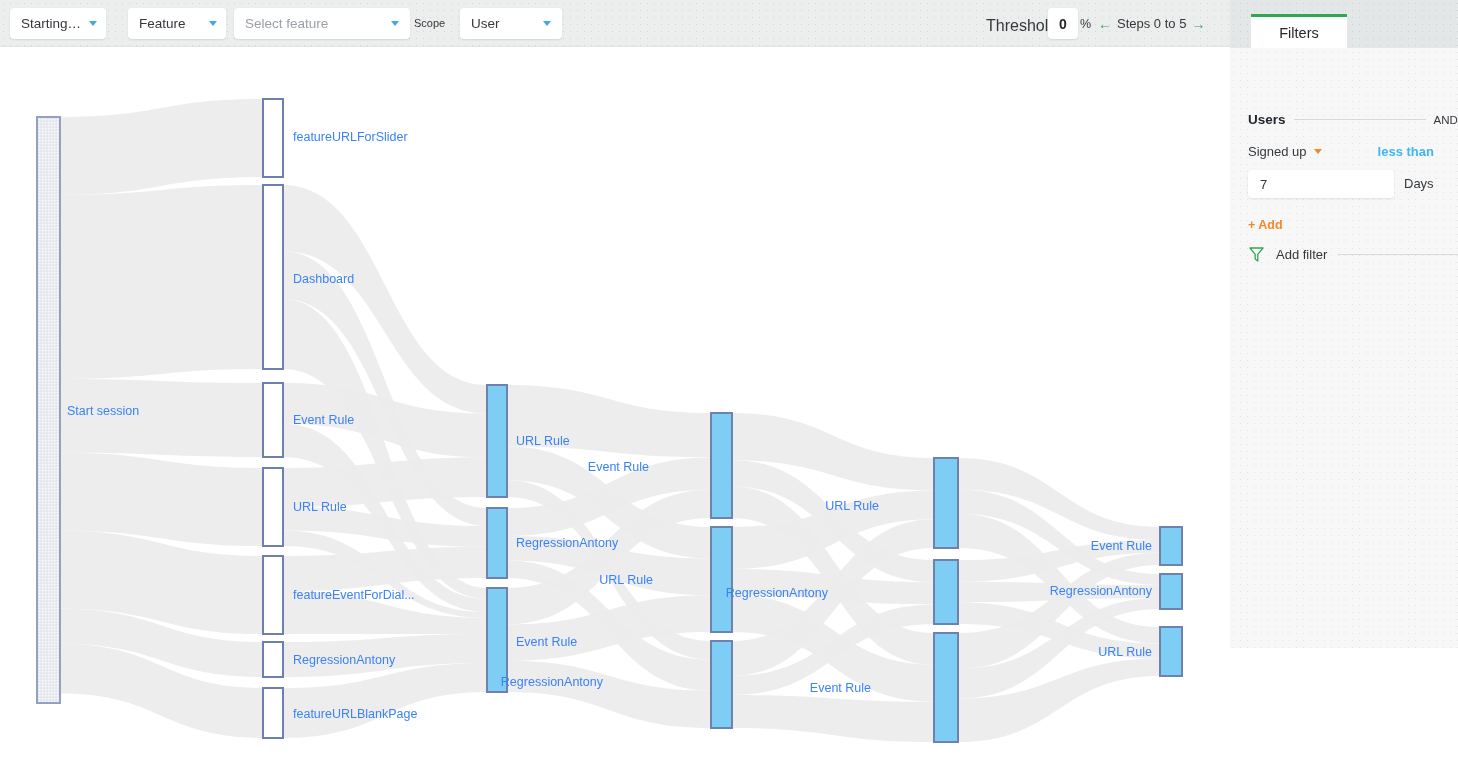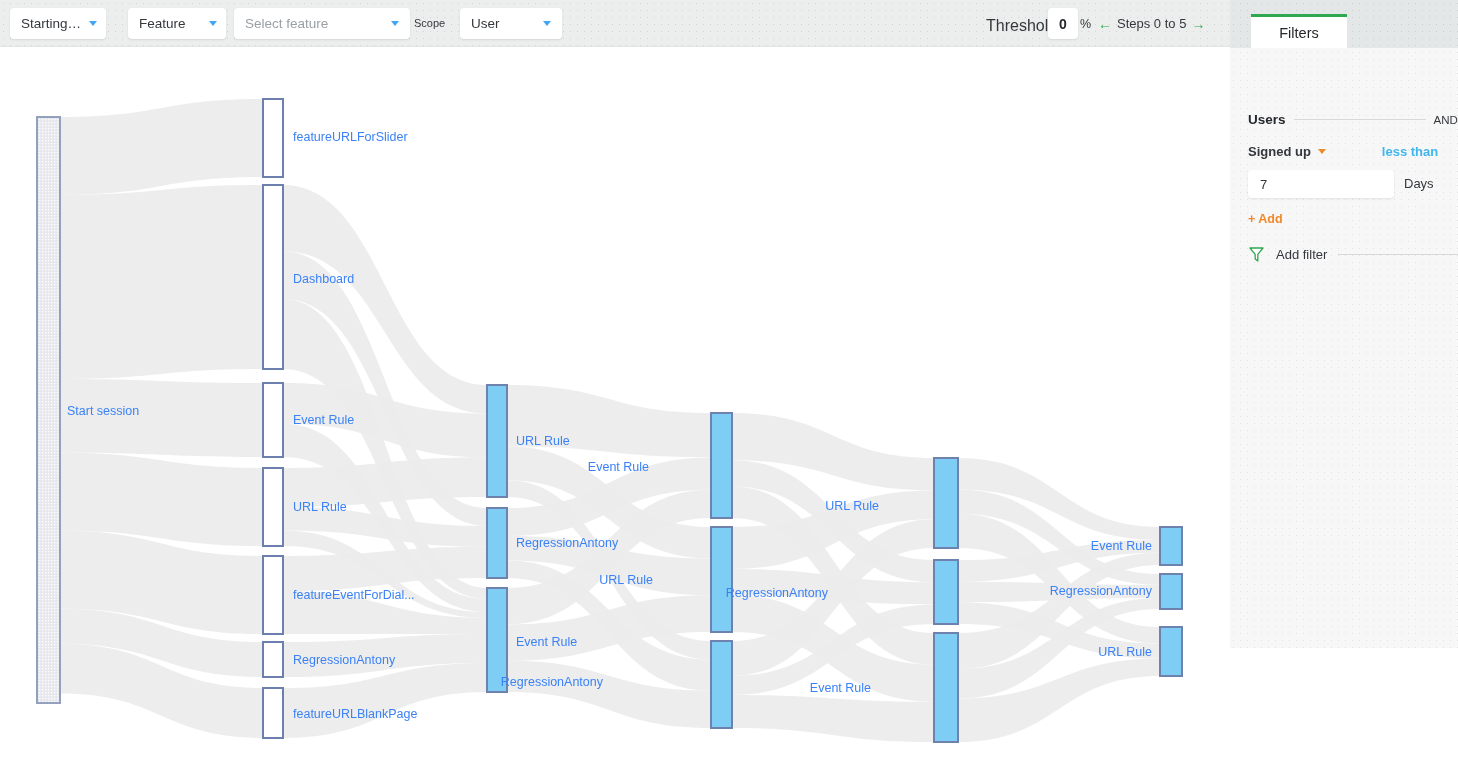--- a/index.html
+++ b/index.html
@@ -158,21 +158,21 @@
     width: 228px; display: flex; align-items: center; gap: 8px;
   }
   #users-row .ttl { font-size: 13.5px; font-weight: bold; color: #24282c; }
   #users-row .rule { width: 132px; height: 1px; background: #d6d8da; }
   #users-row .andtxt { font-size: 11.5px; color: #34383c; }
 
   #signedup-row {
     position: absolute; left: 18px; top: 50px;
     width: 240px; display: flex; align-items: center;
   }
-  #signedup-row .sname { font-size: 13px; color: #34383c; cursor: pointer; font-weight: bold; }
+  #signedup-row .sname { font-size: 13px; color: #34383c; cursor: pointer; }
   #signedup-row .orange-caret {
     width: 0; height: 0; margin-left: 7px;
     border-left: 4.5px solid transparent;
     border-right: 4.5px solid transparent;
     border-top: 5.5px solid #f0892a;
   }
   #signedup-row .op {
     margin-left: 56px;
     font-size: 13px; font-weight: bold; color: #3fb6ec;
     cursor: pointer; white-space: nowrap;
@@ -187,21 +187,21 @@
     display: flex; align-items: center;
     padding-left: 12px; box-sizing: border-box;
     font-size: 13px; color: #34383c;
     cursor: text;
   }
   #units-label {
     position: absolute; left: 174px; top: 82px;
     font-size: 13px; color: #34383c;
   }
   #add-link {
-    position: absolute; left: 18px; top: 118px;
+    position: absolute; left: 18px; top: 124px;
     font-size: 12.5px; font-weight: bold; color: #f0892a;
     cursor: pointer;
   }
   #addfilter-row {
     position: absolute; left: 18px; top: 152px;
     display: flex; align-items: center; gap: 11px;
     width: 220px;
   }
   #addfilter-row .txt { font-size: 13px; color: #34383c; cursor: pointer; }
   #addfilter-row .rule2 { flex: 1; height: 1px; background: #d6d8da; }

